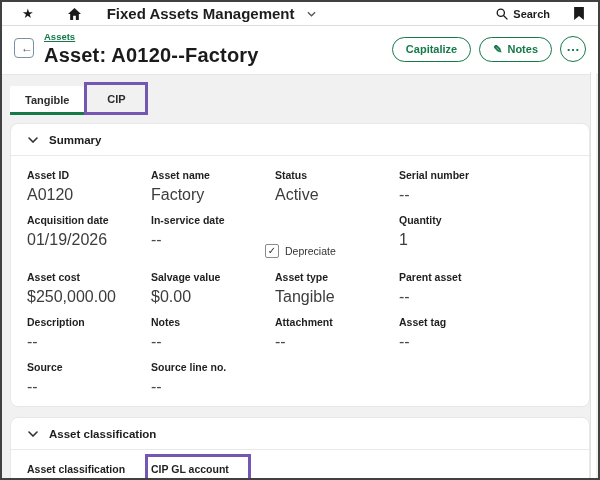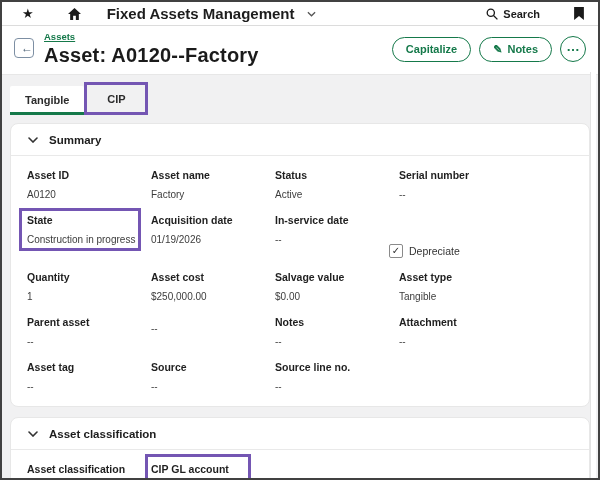--- a/index.html
+++ b/index.html
@@ -9,21 +9,21 @@
     font-family:"Liberation Sans", sans-serif; color:#1f1f1f;
     -webkit-font-smoothing:antialiased;
   }
   
   .topbar{height:23px;background:#fff;border-bottom:1px solid #dcdcdc;display:flex;align-items:center;padding:0 12px;}
   .topbar .star{font-size:13px;color:#1a1a1a;margin-left:8px;line-height:1;}
   .topbar .home{margin-left:34px;display:flex;align-items:center;}
   .topbar .appname{margin-left:26px;font-size:15px;font-weight:700;color:#1d1d1d;}
   .topbar .app-chevron{margin-left:12px;display:flex;align-items:center;}
   .topbar .spacer{flex:1;}
-  .topbar .search{display:flex;align-items:center;gap:5px;margin-right:34px;}
+  .topbar .search{display:flex;align-items:center;gap:5px;margin-right:24px;}
   .topbar .search-label{font-size:11px;font-weight:700;color:#1d1d1d;}
   .topbar .bookmark{display:flex;align-items:center;margin-right:2px;}
 
   
   .header{background:#fff;border-bottom:1px solid #e7e7e7;display:flex;padding:5px 12px 7px;}
   .back-btn{width:20px;height:20px;margin-top:7px;margin-right:10px;border:1.5px solid #7d8fa3;border-radius:4px;
     background:#fff;color:#51667a;font-size:12px;line-height:17px;text-align:center;cursor:pointer;flex:0 0 auto;}
   .crumb-title{display:flex;flex-direction:column;}
   .breadcrumb{font-size:9.5px;font-weight:700;color:#15794a;text-decoration:underline;width:max-content;}
   .page-title{font-size:20px;font-weight:700;color:#1b1b1b;margin-top:2px;letter-spacing:.2px;}
@@ -40,21 +40,21 @@
   .tab.active{background:#fff;padding:8px 15px 6px;border-bottom:3px solid #15794a;border-radius:2px 2px 0 0;min-width:36px;text-align:center;}
   .tab-cip-box{box-sizing:border-box;width:64px;height:33px;border:3px solid #7456b3;display:flex;align-items:center;justify-content:center;background:transparent;}
 
   
   .card{background:#fff;margin:8px 8px 0;border:1px solid #e7e7e7;border-radius:8px;}
   .card-header{display:flex;align-items:center;gap:11px;padding:10px 17px 9px;border-bottom:1px solid #e9e9e9;cursor:pointer;}
   .card-title{font-size:11.5px;font-weight:700;color:#1d1d1d;}
   .grid{display:grid;grid-template-columns:repeat(4,124px);padding:0 0 13px 16px;}
   .cell{padding-top:13px;position:relative;}
   .flabel{font-size:10.5px;font-weight:700;color:#1f1f1f;line-height:13px;}
-  .fvalue{font-size:10px;color:#3c3c3c;line-height:13px;margin-top:6px;}
+  .fvalue{font-size:16px;color:#3c3c3c;line-height:13px;margin-top:6px;}
   .fvalue.muted{color:#4a4a4a;}
   .link-value{color:#15794a;text-decoration:underline;cursor:pointer;width:max-content;}
 
   .checkbox-row{display:flex;align-items:center;gap:6px;margin-top:30px;margin-left:-10px;}
   .checkbox{width:12px;height:12px;border:1.3px solid #8a8a8a;border-radius:2px;background:#fff;color:#2f2f2f;
     font-size:10px;line-height:12px;text-align:center;cursor:pointer;}
   .checkbox-label{font-size:10.5px;color:#333;}
 
   
   .annot{position:absolute;border:3px solid #7456b3;box-sizing:border-box;pointer-events:none;}
@@ -147,25 +147,20 @@
       <div class="cell">
         <div class="flabel">Status</div>
         <div class="fvalue">Active</div>
       </div>
       <div class="cell">
         <div class="flabel">Serial number</div>
         <div class="fvalue muted">--</div>
       </div>
 
       <div class="cell">
-        <div class="annot annot-state"></div>
-        <div class="flabel">State</div>
-        <div class="fvalue">Construction in progress</div>
-      </div>
-      <div class="cell">
         <div class="flabel">Acquisition date</div>
         <div class="fvalue">01/19/2026</div>
       </div>
       <div class="cell">
         <div class="flabel">In-service date</div>
         <div class="fvalue muted">--</div>
       </div>
       <div class="cell">
         <div class="checkbox-row">
           <span class="checkbox">
@@ -190,20 +185,21 @@
       <div class="cell">
         <div class="flabel">Asset type</div>
         <div class="fvalue">Tangible</div>
       </div>
 
       <div class="cell">
         <div class="flabel">Parent asset</div>
         <div class="fvalue muted">--</div>
       </div>
       <div class="cell">
+        <div class="flabel">Description</div>
         <div class="fvalue muted">--</div>
       </div>
       <div class="cell">
         <div class="flabel">Notes</div>
         <div class="fvalue muted">--</div>
       </div>
       <div class="cell">
         <div class="flabel">Attachment</div>
         <div class="fvalue muted">--</div>
       </div>

